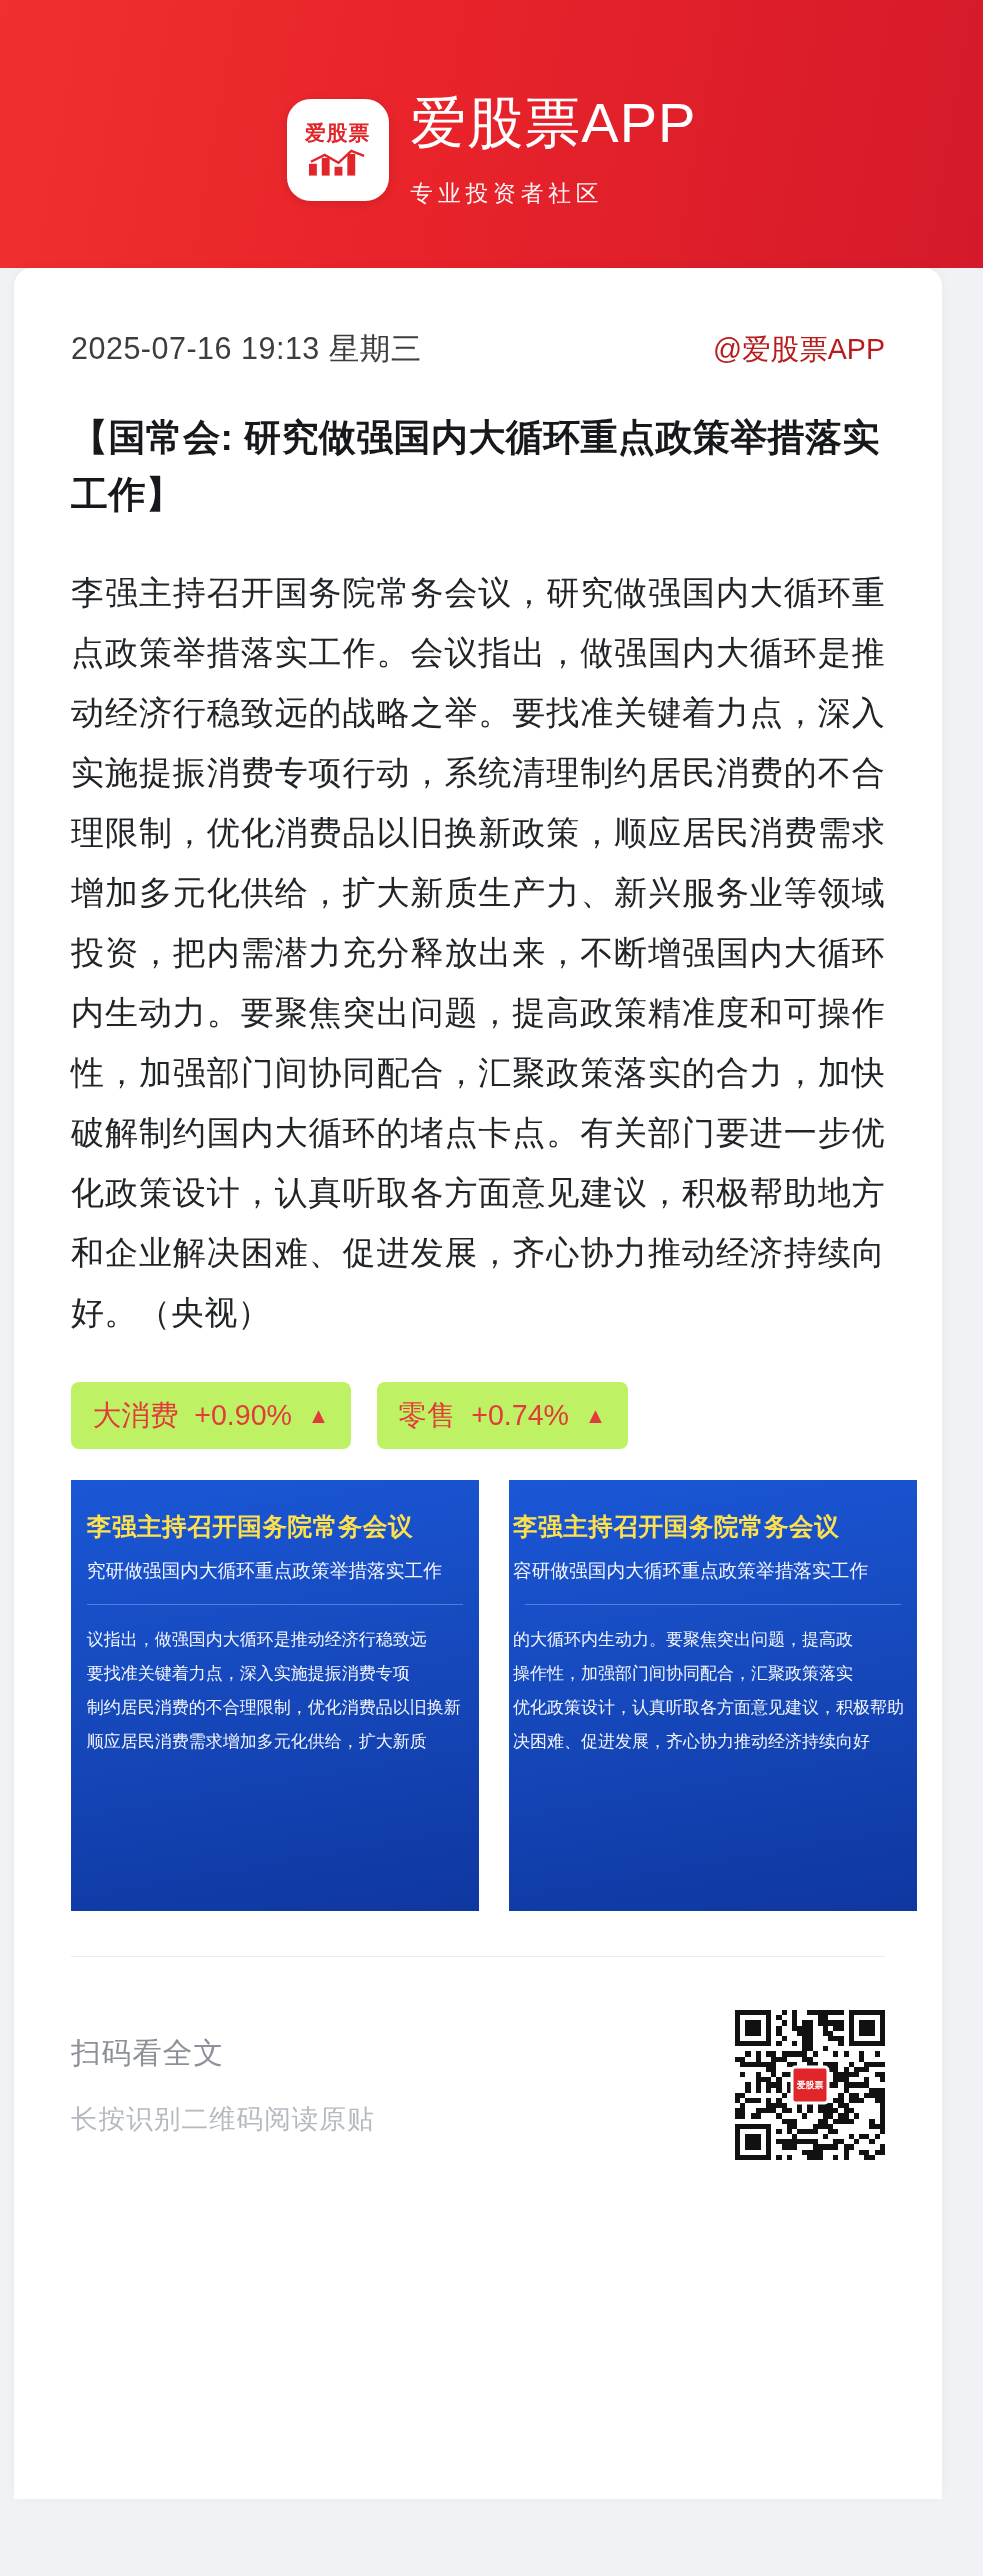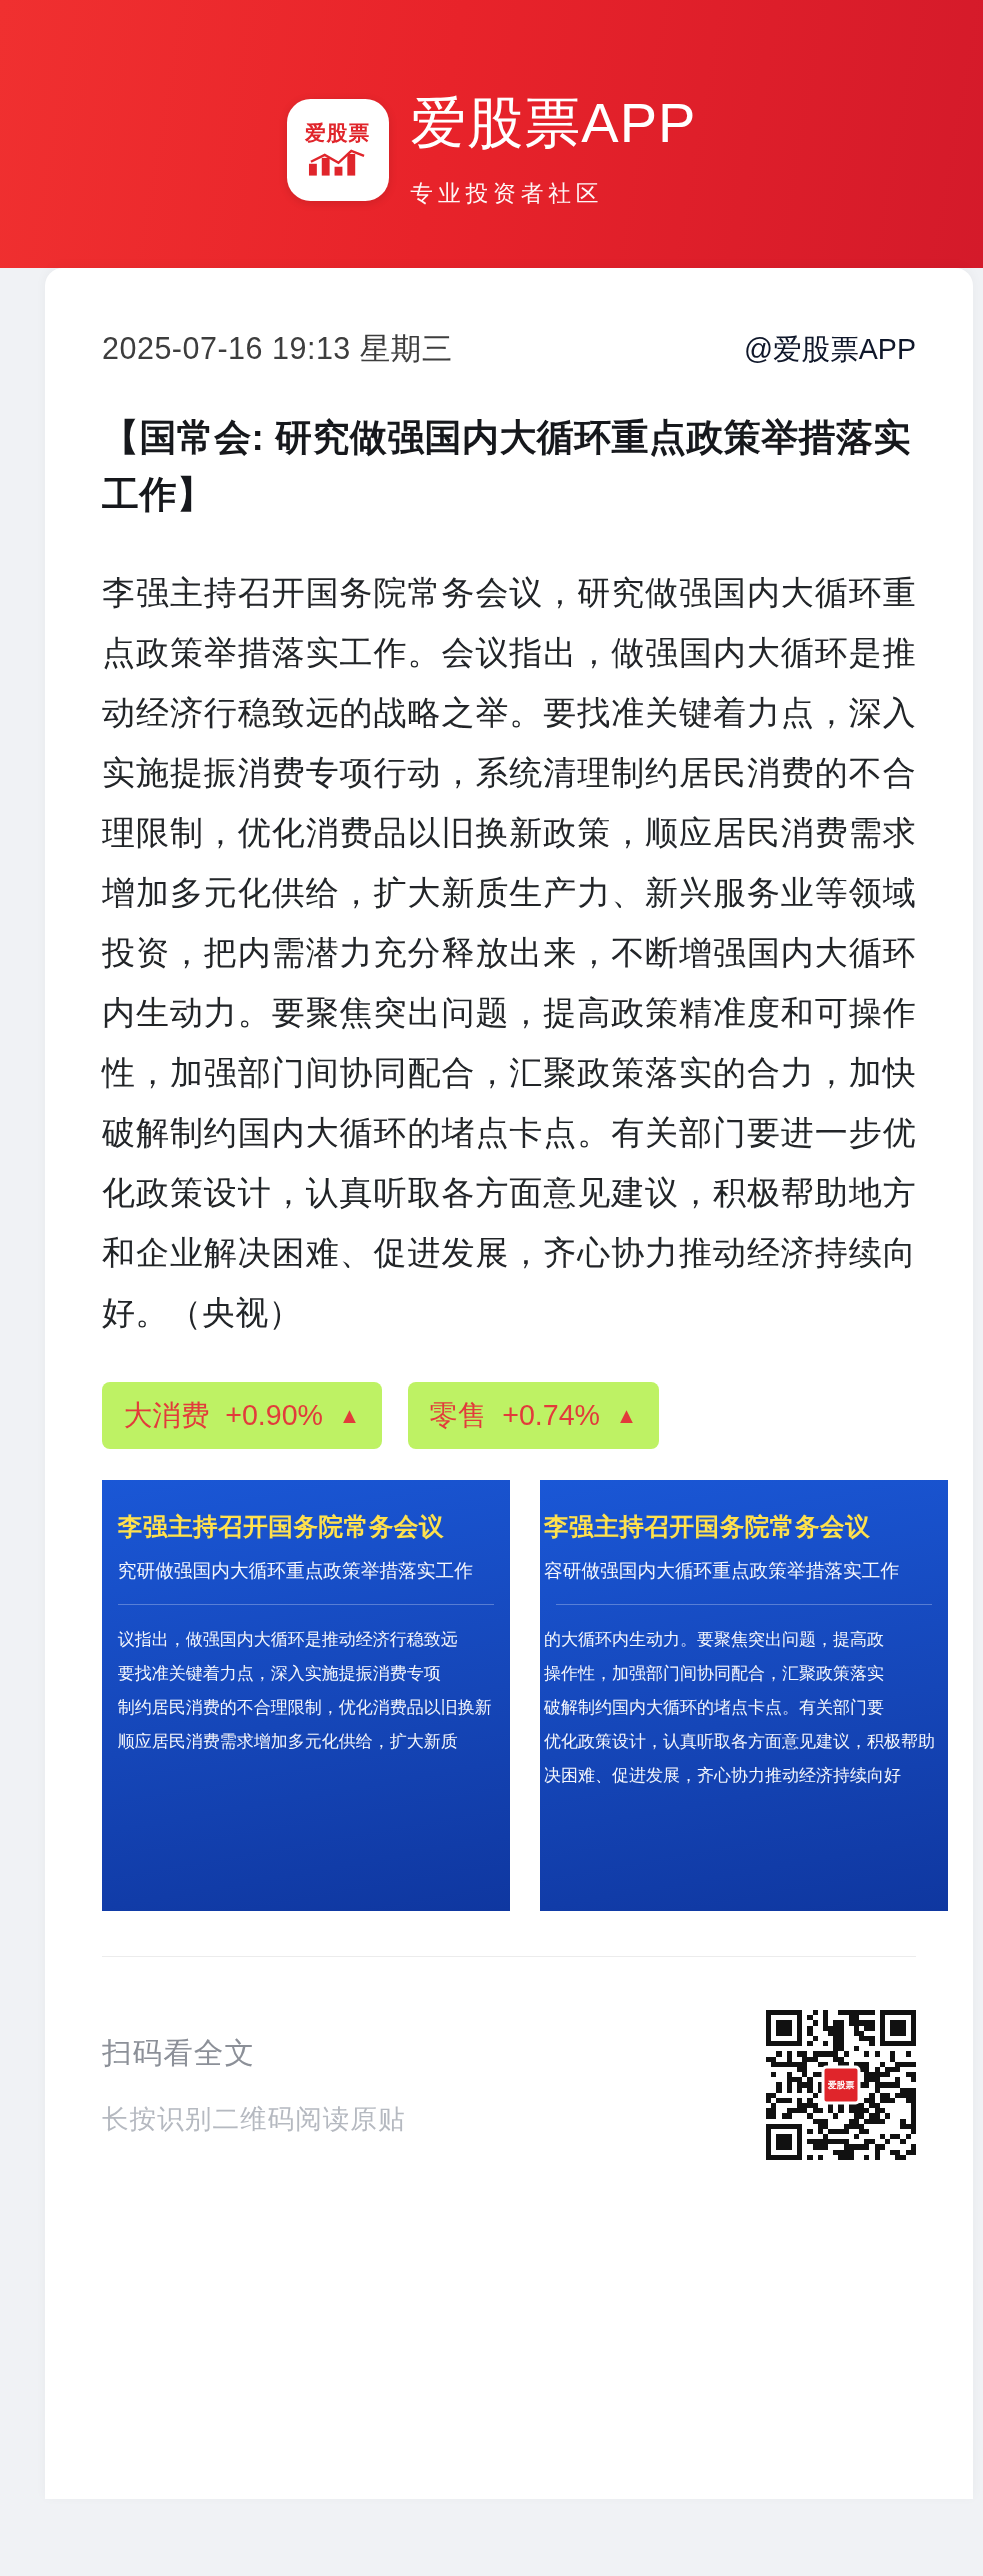--- a/index.html
+++ b/index.html
@@ -67,21 +67,21 @@
   .brand-sub {
     font-size: 22.7px;
     letter-spacing: 4.9px;
     margin-top: 23px;
     opacity: 0.96;
   }
 
   
   .card {
     position: absolute;
-    left: 45px;
+    left: 14px;
     top: 268px;
     width: 928px;
     height: 2231px;
     background: #ffffff;
     border-radius: 17.7px 17.7px 0 0;
     box-shadow: 0 -2px 11.8px rgba(0,0,0,0.04);
     overflow: hidden;
   }
 
   .meta-row {
@@ -90,21 +90,21 @@
     justify-content: space-between;
     padding: 61px 57px 0 57px;
   }
   .meta-date {
     font-size: 30.5px;
     color: #3d3d3d;
     letter-spacing: 0.5px;
   }
   .meta-source {
     font-size: 28.6px;
-    color: #0f172a;
+    color: #b91c1c;
   }
 
   .post-title {
     padding: 39px 57px 0 57px;
     font-size: 37px;
     font-weight: bold;
     color: #16181c;
     line-height: 1.55;
     letter-spacing: 0.4px;
   }
@@ -293,21 +293,20 @@
       <div class="th-body" style="padding-top:0">要找准关键着力点，深入实施提振消费专项</div>
       <div class="th-body" style="padding-top:0">制约居民消费的不合理限制，优化消费品以旧换新</div>
       <div class="th-body" style="padding-top:0">顺应居民消费需求增加多元化供给，扩大新质</div>
     </div>
     <div class="thumb thumb-2">
       <div class="th-head">李强主持召开国务院常务会议</div>
       <div class="th-sub">容研做强国内大循环重点政策举措落实工作</div>
       <div class="th-rule"></div>
       <div class="th-body">的大循环内生动力。要聚焦突出问题，提高政</div>
       <div class="th-body" style="padding-top:0">操作性，加强部门间协同配合，汇聚政策落实</div>
-      <div class="th-body" style="padding-top:0">破解制约国内大循环的堵点卡点。有关部门要</div>
       <div class="th-body" style="padding-top:0">优化政策设计，认真听取各方面意见建议，积极帮助</div>
       <div class="th-body" style="padding-top:0">决困难、促进发展，齐心协力推动经济持续向好</div>
     </div>
   </div>
 
   <div class="footer-sep"></div>
 
   <div class="footer">
     <div class="footer-text">
       <div class="f1">扫码看全文</div>

